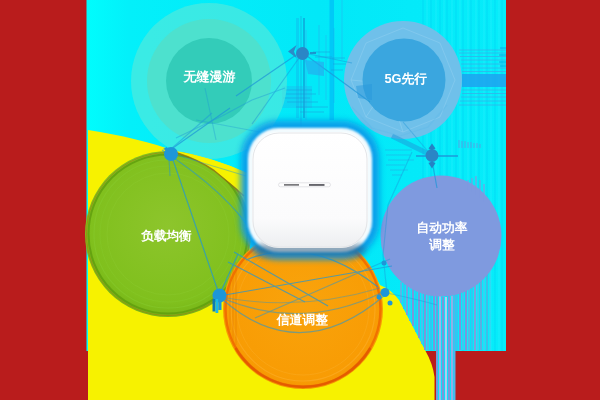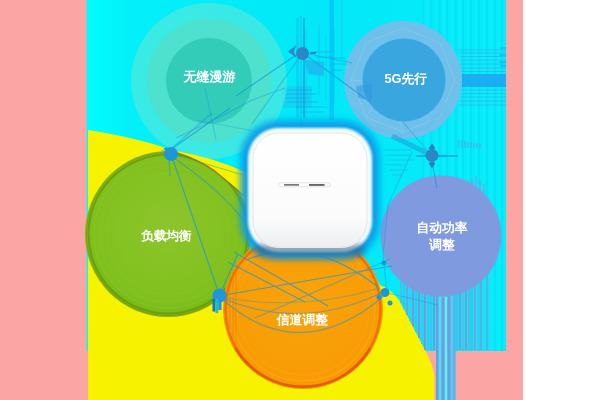--- a/index.html
+++ b/index.html
@@ -1,16 +1,16 @@
 <!DOCTYPE html>
 <html><head>
 <meta charset="utf-8">
 <style>
   html,body{margin:0;padding:0;background:#ffffff;}
-  #stage{position:relative;width:523px;height:400px;overflow:hidden;background:#fca5a5;filter:blur(0.7px);}
+  #stage{position:relative;width:600px;height:400px;overflow:hidden;background:#b91c1c;filter:blur(0.7px);}
   svg{display:block;}
   text{font-family:"Liberation Sans", sans-serif;}
 </style>
 </head>
 <body>
 <div id="stage">
 <svg width="600" height="400" viewBox="0 0 600 400">
   <defs>
     <linearGradient id="cyanG" x1="0" y1="0" x2="1" y2="0">
       <stop offset="0" stop-color="#00fdfd"></stop>

